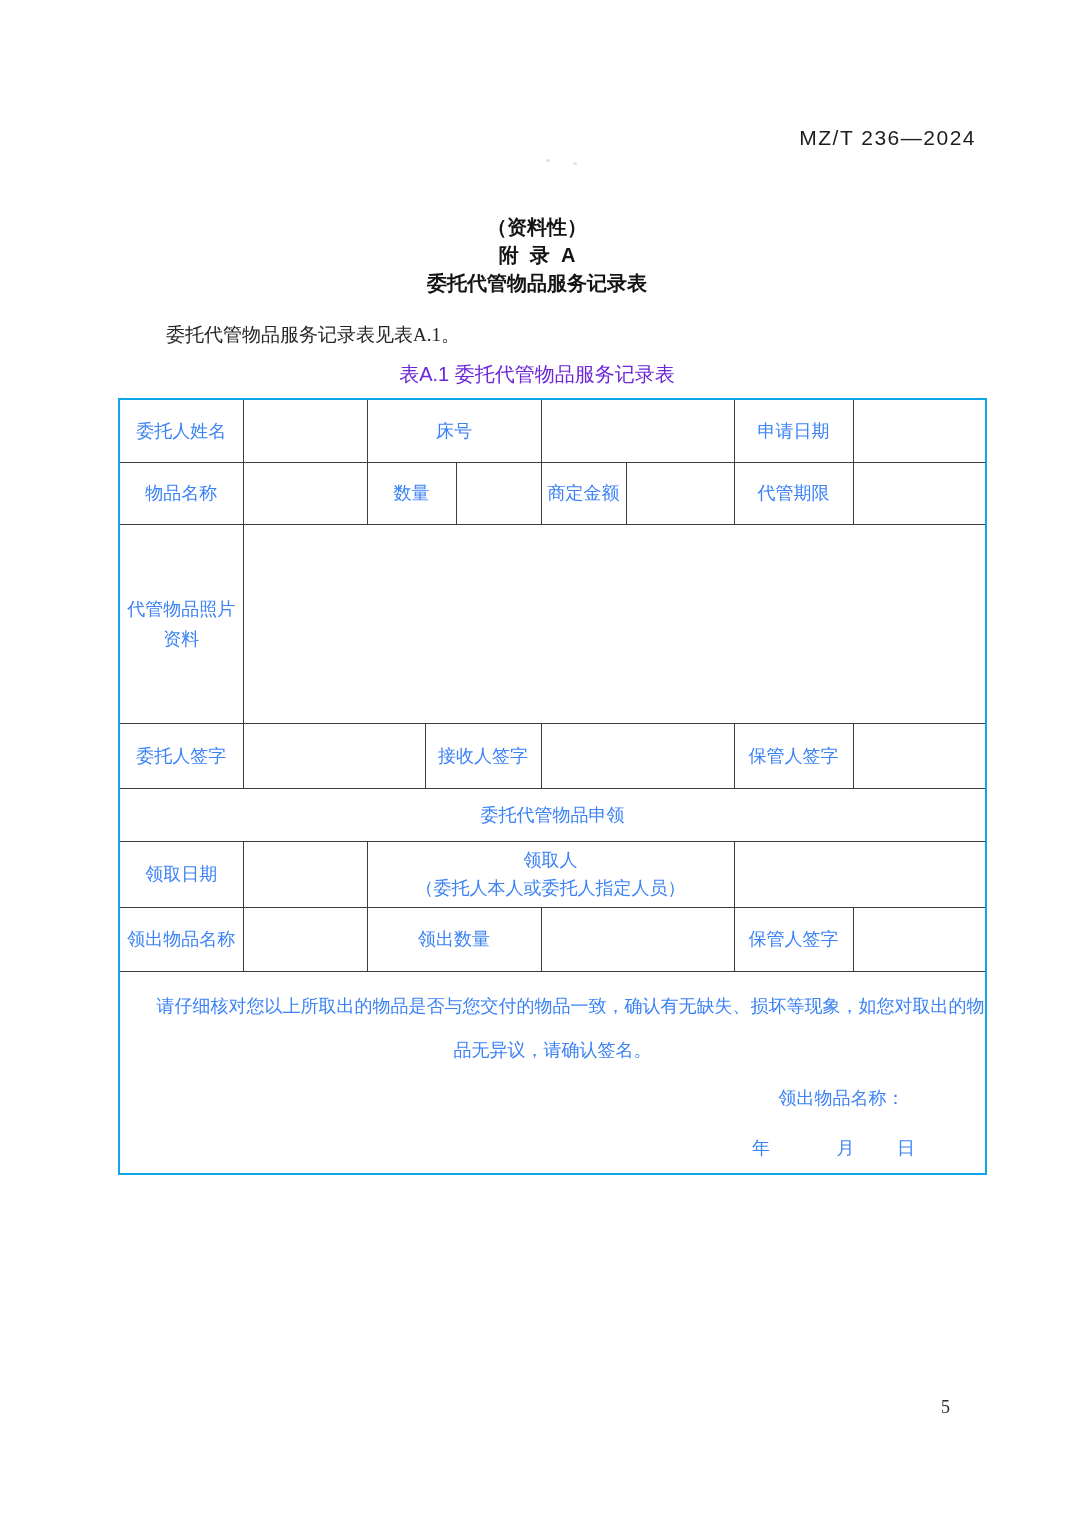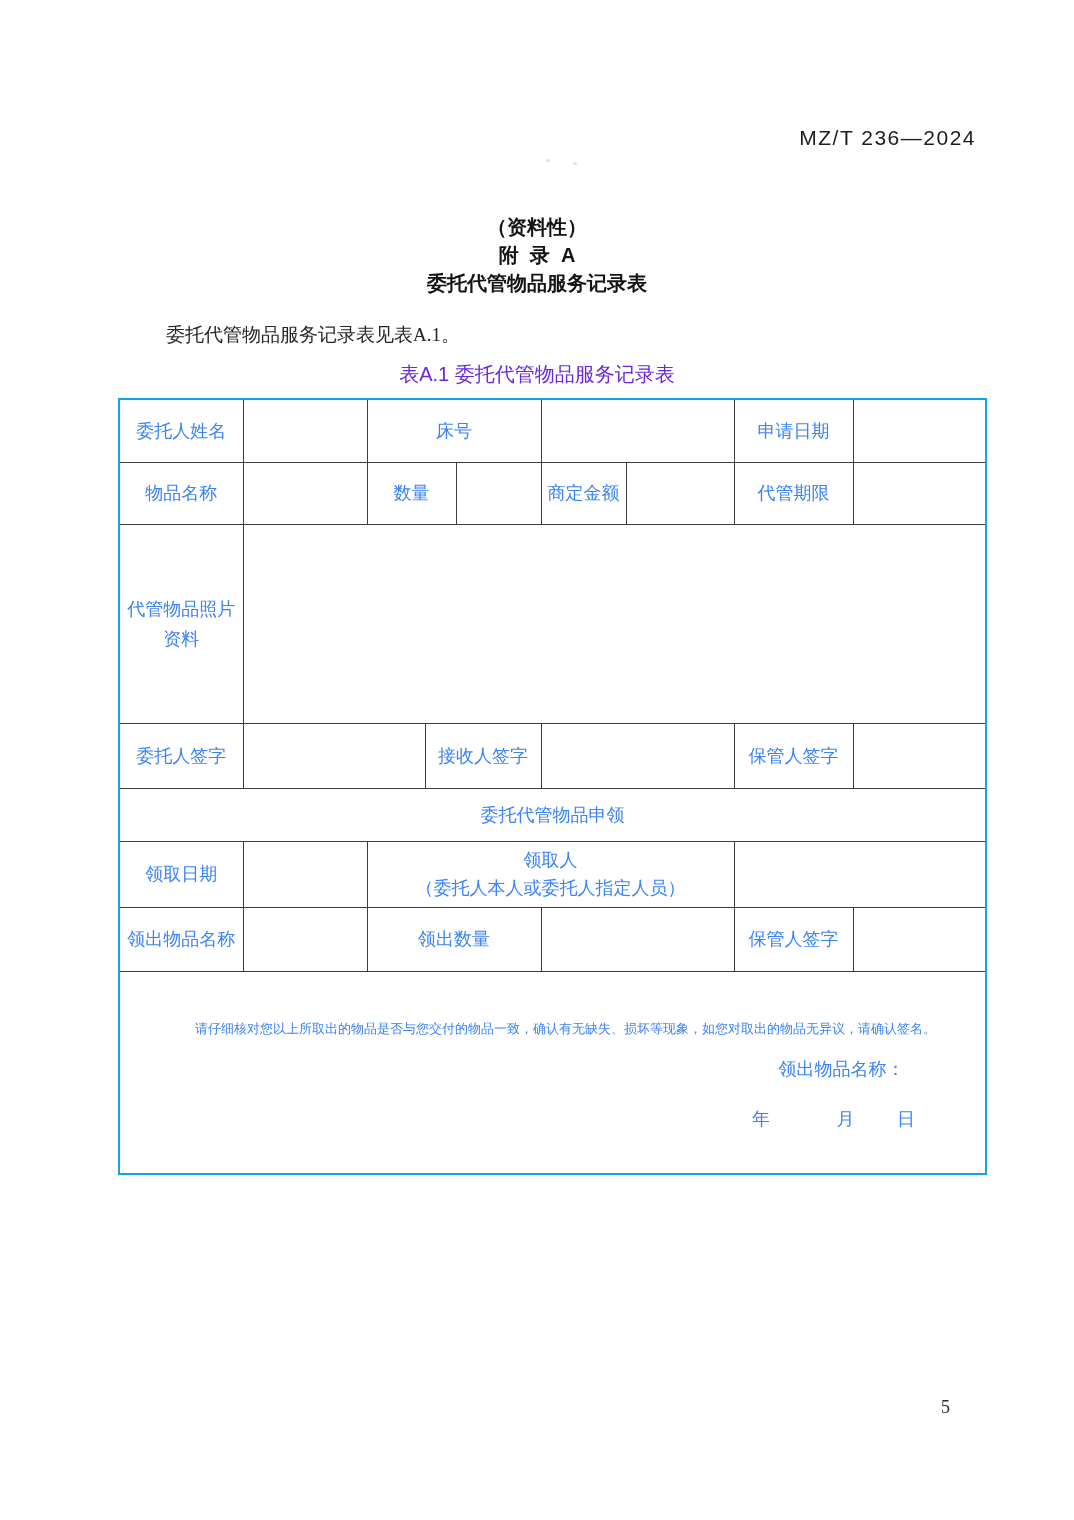--- a/index.html
+++ b/index.html
@@ -87,22 +87,22 @@
   tr.r8 { height: 203px; }
   .two-line { line-height: 30px; }
   .claimant-cell { line-height: 28px; }
   td.notice-cell {
     text-align: left;
     vertical-align: top;
     padding: 22px 6px 0 6px;
   }
   .notice-text {
     text-indent: 2em;
-    line-height: 29px;
-    font-size: 13px;
+    line-height: 44px;
+    font-size: 18px;
   }
   .sign-line {
     margin-top: 14px;
     margin-left: 578px;
     font-size: 18px;
   }
   .date-line {
     margin-top: 26px;
     margin-left: 562px;
     font-size: 18px;

